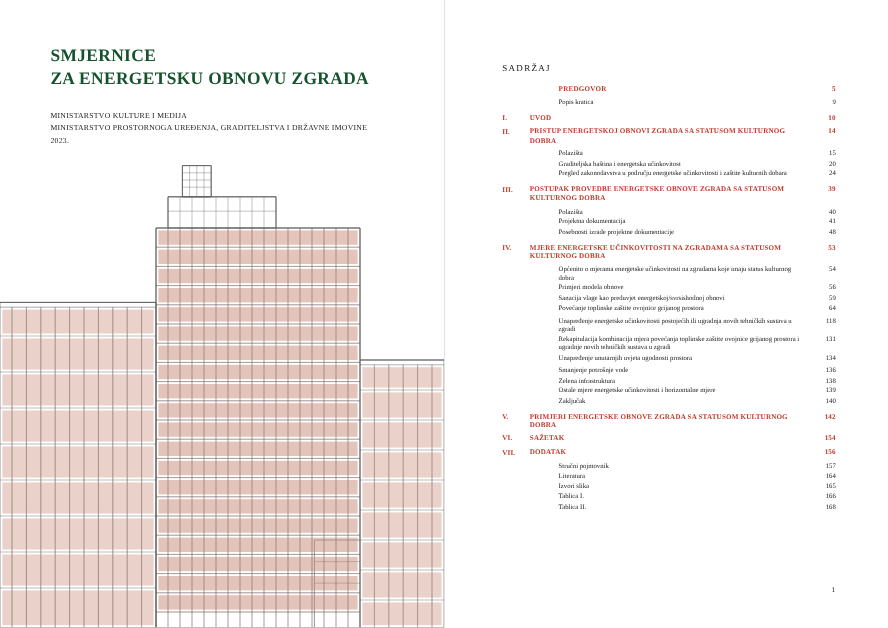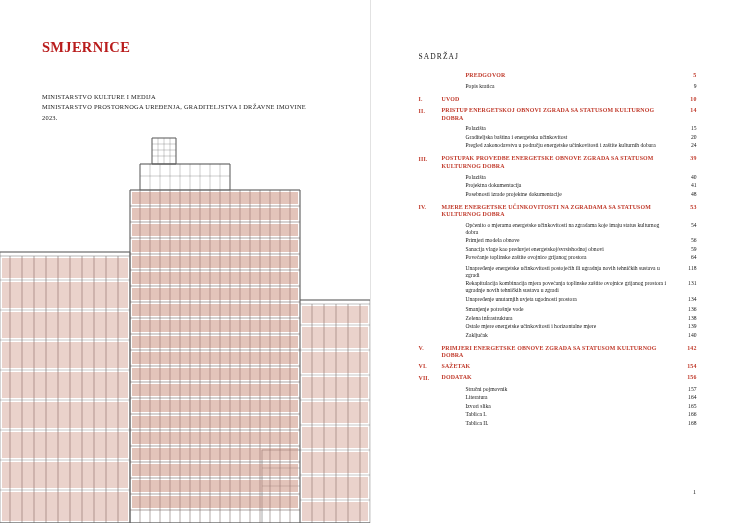--- a/index.html
+++ b/index.html
@@ -40,21 +40,21 @@
     left: 42px;
     top: 38px;
     width: 290px;
   }
   .title-line {
     font-family: "Liberation Serif", serif;
     font-weight: bold;
     font-size: 14.5px;
     letter-spacing: 0.3px;
     line-height: 1.28;
-    color: #b91c1c;
+    color: #14532d;
     text-transform: uppercase;
   }
   .subtitle-block {
     position: absolute;
     left: 42px;
     top: 92px;
     width: 290px;
   }
   .subtitle-line {
     font-size: 6.4px;
@@ -171,20 +171,21 @@
 </style>
 </head>
 <body>
 
 <div class="spread">
 
   <div class="page page-left">
 
     <div class="title-block">
       <div class="title-line">SMJERNICE</div>
+      <div class="title-line">ZA ENERGETSKU OBNOVU ZGRADA</div>
     </div>
 
     <div class="subtitle-block">
       <div class="subtitle-line">MINISTARSTVO KULTURE I MEDIJA</div>
       <div class="subtitle-line">MINISTARSTVO PROSTORNOGA UREĐENJA, GRADITELJSTVA I DRŽAVNE IMOVINE</div>
       <div class="subtitle-line">2023.</div>
     </div>
 
     <div class="illustration">
       <svg width="370" height="403" viewBox="0 0 370 403" xmlns="http://www.w3.org/2000/svg">

